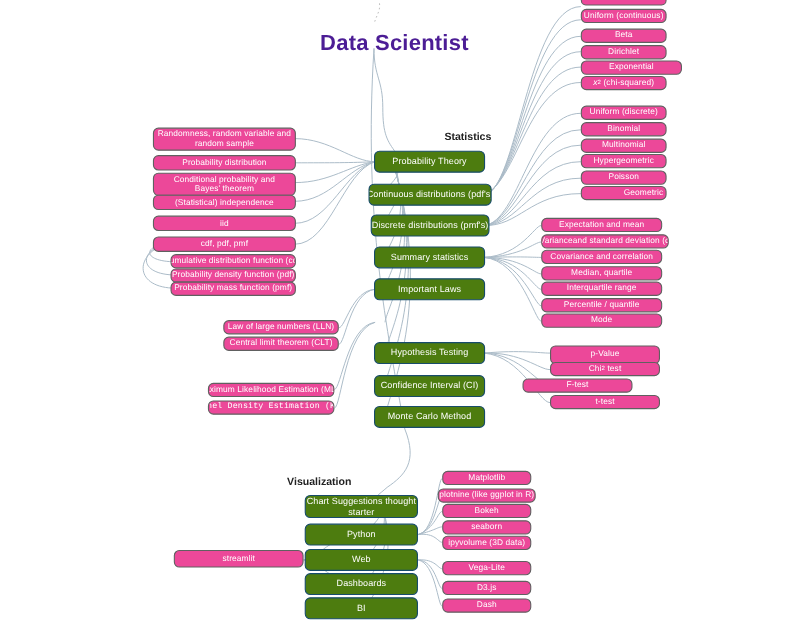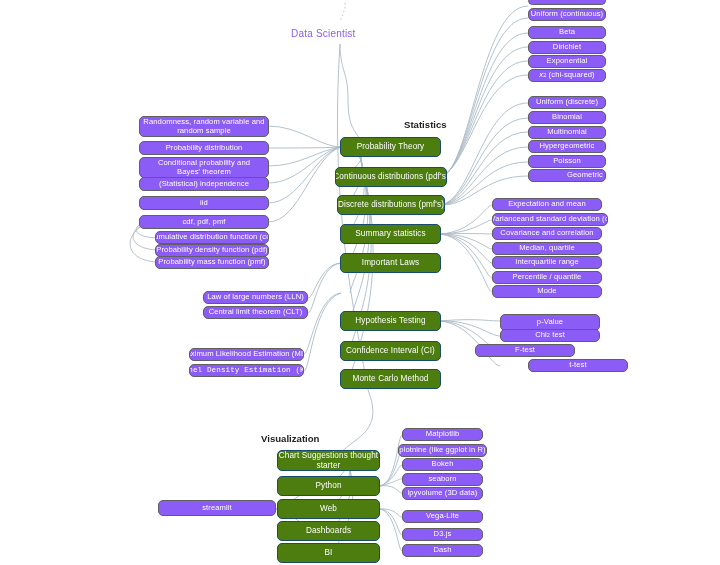--- a/index.html
+++ b/index.html
@@ -6,24 +6,24 @@
   body{width:720px;height:565px;position:relative;overflow:hidden;
        font-family:"Liberation Sans",sans-serif;}
   #canvas{position:absolute;left:0;top:0;width:720px;height:565px;}
   #edges{position:absolute;left:0;top:0;width:720px;height:565px;pointer-events:none;}
 
   .node{position:absolute;box-sizing:border-box;border-radius:5px;
         display:flex;align-items:center;justify-content:center;text-align:center;
         color:#ffffff;line-height:1.12;overflow:hidden;white-space:pre;
         letter-spacing:.1px;}
   .node.blue{background:#4d7c0f;border:1px solid #174c6b;font-size:8.2px;}
-  .node.gray{background:#8b5cf6;border:1px solid #606060;font-size:7.6px;}
+  .node.gray{background:#ec4899;border:1px solid #606060;font-size:7.6px;}
   .node.clip{white-space:nowrap;}
 
-  .root-title{position:absolute;font-weight:normal;color:#8b5cf6;font-size:10px;
+  .root-title{position:absolute;font-weight:bold;color:#4c1d95;font-size:20px;
               letter-spacing:.2px;}
   .branch-title{position:absolute;font-weight:bold;color:#222;font-size:9.6px;}
 
   .sup{font-size:.72em;vertical-align:super;}
   .ital{font-style:italic;}
 </style>
 </head>
 <body>
 
 <div id="canvas">
@@ -136,21 +136,21 @@
   <div class="node gray" style="left:139px;top:215px;width:130px;height:14px;">cdf, pdf, pmf</div>
 
   <div class="node gray clip" style="left:155px;top:231px;width:114px;height:13px;">Cumulative distribution function (cdf)</div>
   <div class="node gray clip" style="left:155px;top:244px;width:114px;height:13px;">Probability density function (pdf)</div>
   <div class="node gray clip" style="left:155px;top:256px;width:114px;height:13px;">Probability mass function (pmf)</div>
 
   <div class="node gray" style="left:528px;top:-4px;width:78px;height:9px;"></div>
   <div class="node gray clip" style="left:528px;top:8px;width:78px;height:13px;">Uniform (continuous)</div>
   <div class="node gray" style="left:528px;top:26px;width:78px;height:13px;">Beta</div>
   <div class="node gray" style="left:528px;top:41px;width:78px;height:13px;">Dirichlet</div>
-  <div class="node gray" style="left:528px;top:55px;width:78px;height:13px;">Exponential</div>
+  <div class="node gray" style="left:528px;top:55px;width:92px;height:13px;">Exponential</div>
   <div class="node gray" style="left:528px;top:69px;width:78px;height:13px;"><span class="ital">x</span><span class="sup">2</span>&nbsp;(chi-squared)</div>
 
   <div class="node gray" style="left:528px;top:96px;width:78px;height:13px;">Uniform (discrete)</div>
   <div class="node gray" style="left:528px;top:111px;width:78px;height:13px;">Binomial</div>
   <div class="node gray" style="left:528px;top:126px;width:78px;height:13px;">Multinomial</div>
   <div class="node gray" style="left:528px;top:140px;width:78px;height:13px;">Hypergeometric</div>
   <div class="node gray" style="left:528px;top:155px;width:78px;height:13px;">Poisson</div>
   <div class="node gray" style="left:528px;top:169px;width:78px;height:13px;padding-left:36px;">Geometric</div>
 
   <div class="node gray" style="left:492px;top:198px;width:110px;height:13px;">Expectation and mean</div>
@@ -163,21 +163,21 @@
 
   <div class="node gray clip" style="left:203px;top:291px;width:105px;height:13px;">Law of large numbers (LLN)</div>
   <div class="node gray clip" style="left:203px;top:306px;width:105px;height:13px;">Central limit theorem (CLT)</div>
 
   <div class="node gray clip" style="left:189px;top:348px;width:115px;height:13px;">Maximum Likelihood Estimation (MLE)</div>
   <div class="node gray clip" style="left:189px;top:364px;width:115px;height:13px;font-family:Liberation Mono, monospace;">Kernel Density Estimation (KDE)</div>
 
   <div class="node gray" style="left:500px;top:314px;width:100px;height:17px;">p-Value</div>
   <div class="node gray" style="left:500px;top:329px;width:100px;height:13px;">Chi<span class="sup">2</span>&nbsp;test</div>
   <div class="node gray" style="left:475px;top:344px;width:100px;height:13px;">F-test</div>
-  <div class="node gray" style="left:528px;top:359px;width:100px;height:13px;">t-test</div>
+  <div class="node gray" style="left:500px;top:359px;width:100px;height:13px;">t-test</div>
 
   <div class="node blue" style="left:277px;top:450px;width:103px;height:21px;">Chart Suggestions thought
 starter</div>
   <div class="node blue" style="left:277px;top:476px;width:103px;height:20px;">Python</div>
   <div class="node blue" style="left:277px;top:499px;width:103px;height:20px;">Web</div>
   <div class="node blue" style="left:277px;top:521px;width:103px;height:20px;">Dashboards</div>
   <div class="node blue" style="left:277px;top:543px;width:103px;height:20px;">BI</div>
 
   <div class="node gray" style="left:402px;top:428px;width:81px;height:13px;">Matplotlib</div>
   <div class="node gray clip" style="left:398px;top:444px;width:89px;height:13px;">plotnine (like ggplot in R)</div>

